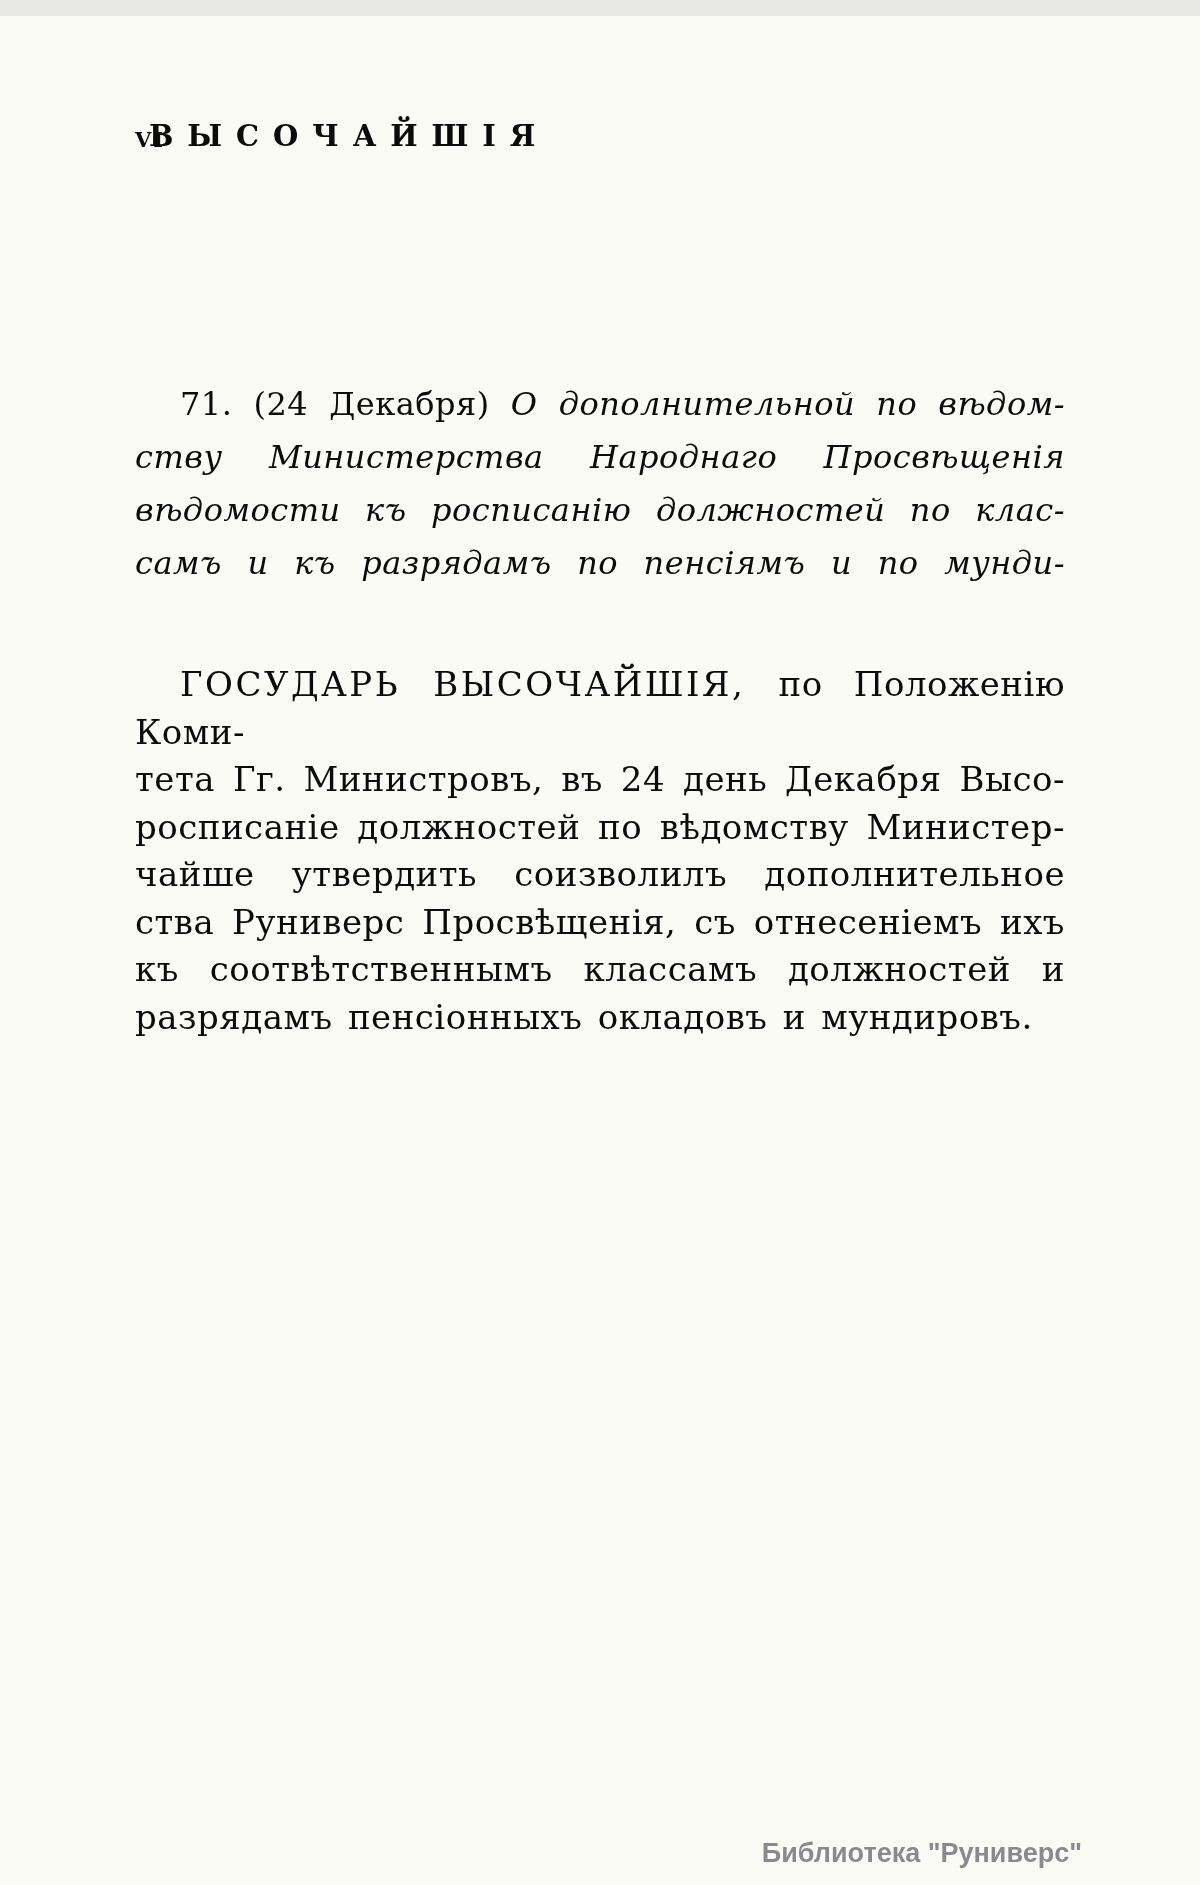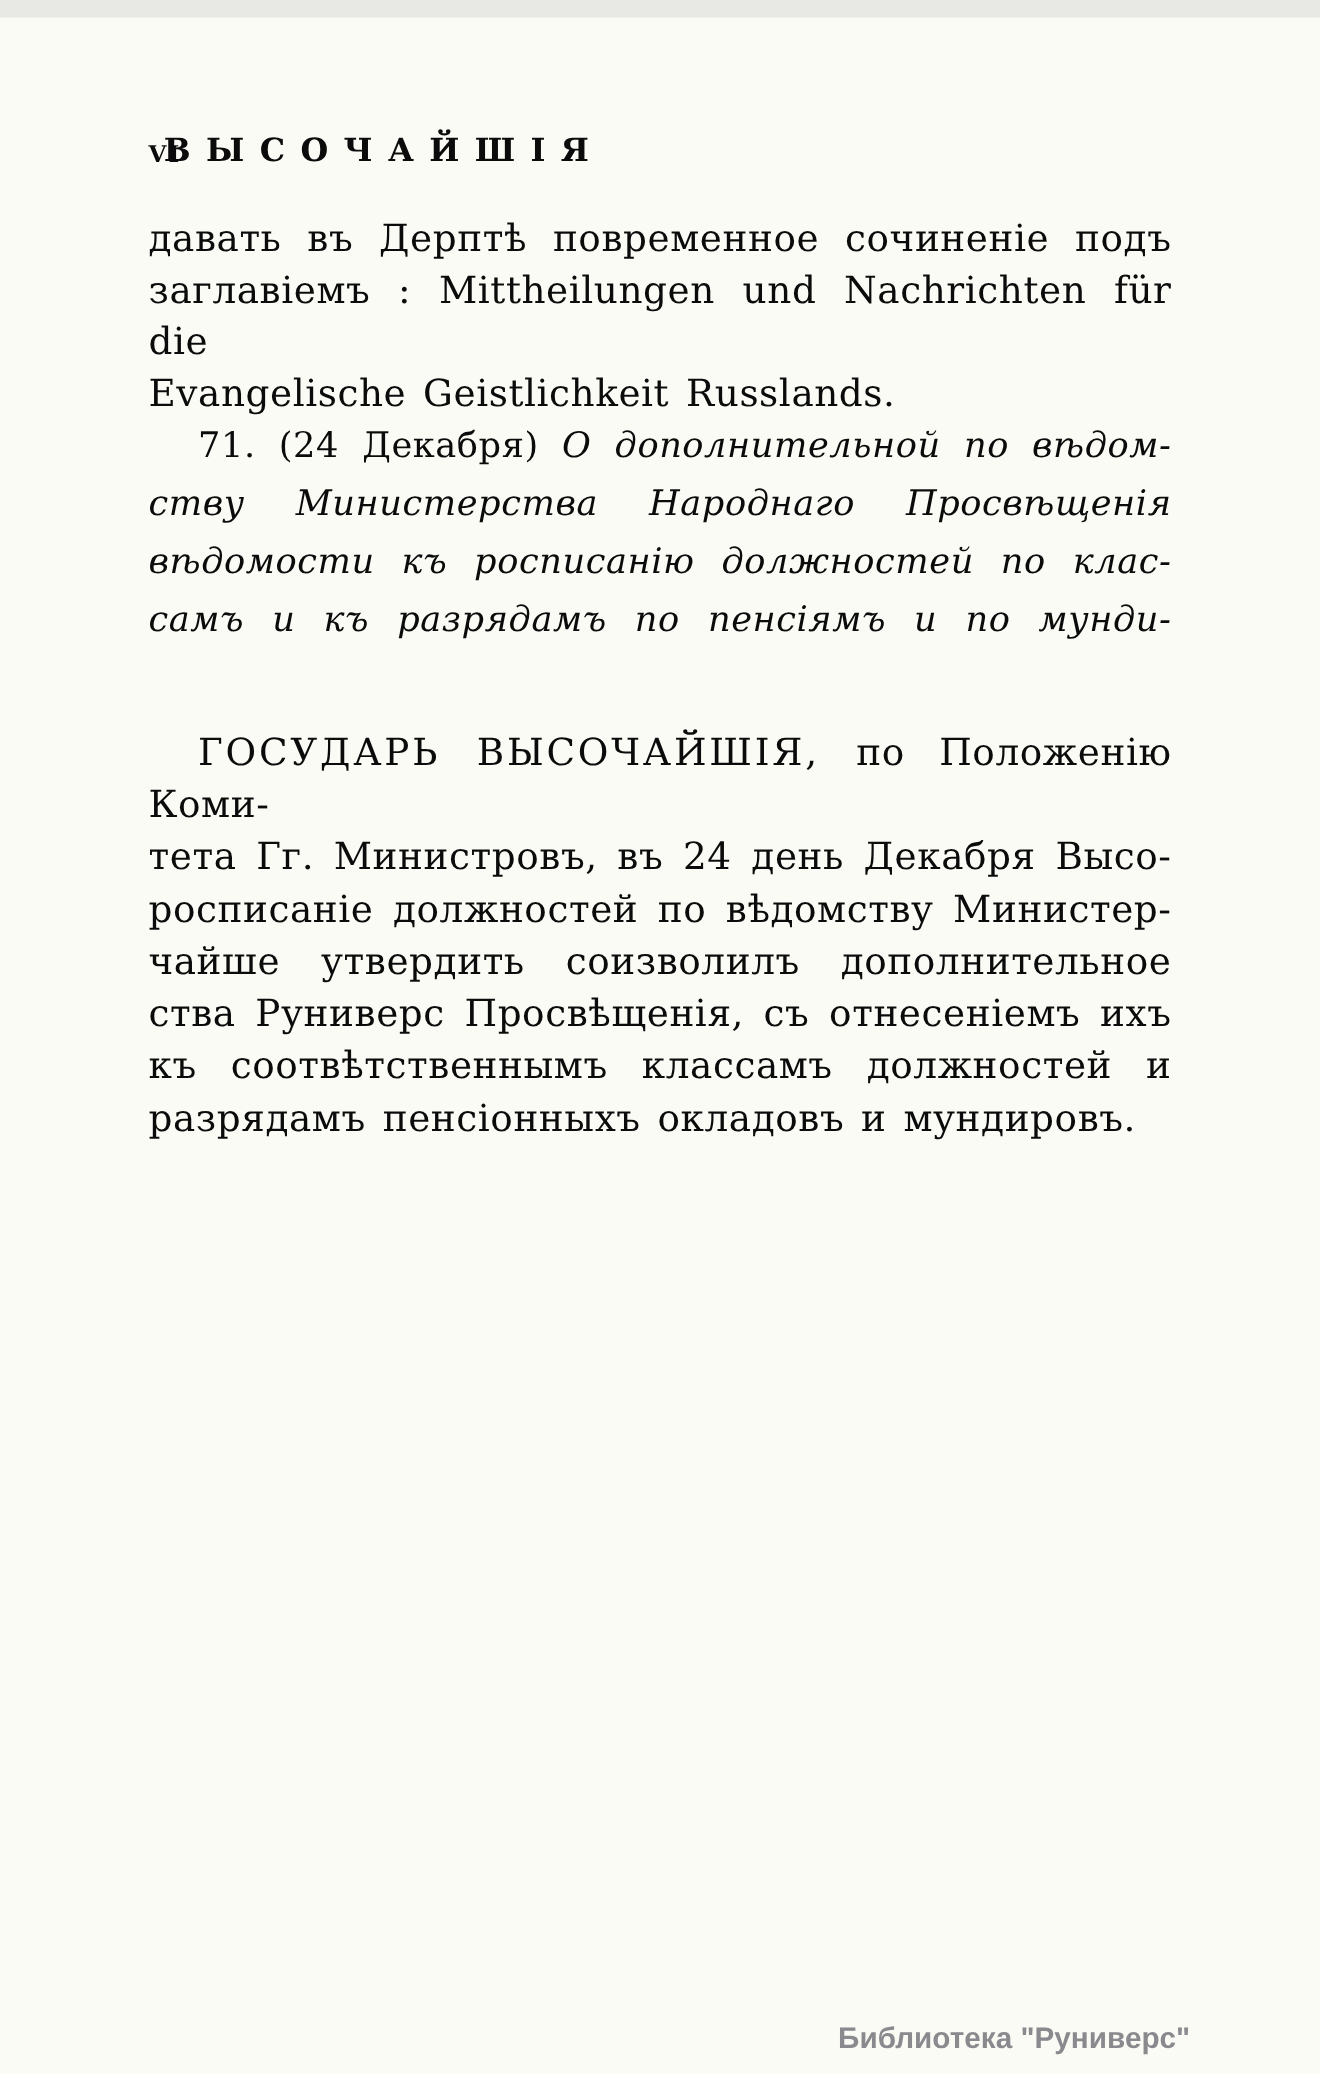--- a/index.html
+++ b/index.html
@@ -97,25 +97,20 @@
 </head>
 <body>
 
 <div class="page">
 
   <div class="header-row">
     <span class="page-number">VI</span>
     <div class="running-header">ВЫСОЧАЙШІЯ</div>
   </div>
 
-  <div class="text-block intro">
-    <div class="line">давать въ Дерптѣ повременное сочиненіе подъ</div>
-    <div class="line">заглавіемъ : Mittheilungen und Nachrichten für die</div>
-    <div class="line last">Evangelische Geistlichkeit Russlands.</div>
-  </div>
 
   <div class="text-block decree-title">
     <div class="line indent">
       <span class="roman">71. (24 Декабря) </span><span>О дополнительной по вѣдом-</span>
     </div>
     <div class="line">ству Министерства Народнаго Просвѣщенія</div>
     <div class="line">вѣдомости къ росписанію должностей по клас-</div>
     <div class="line">самъ и къ разрядамъ по пенсіямъ и по мунди-</div>
   </div>
 

